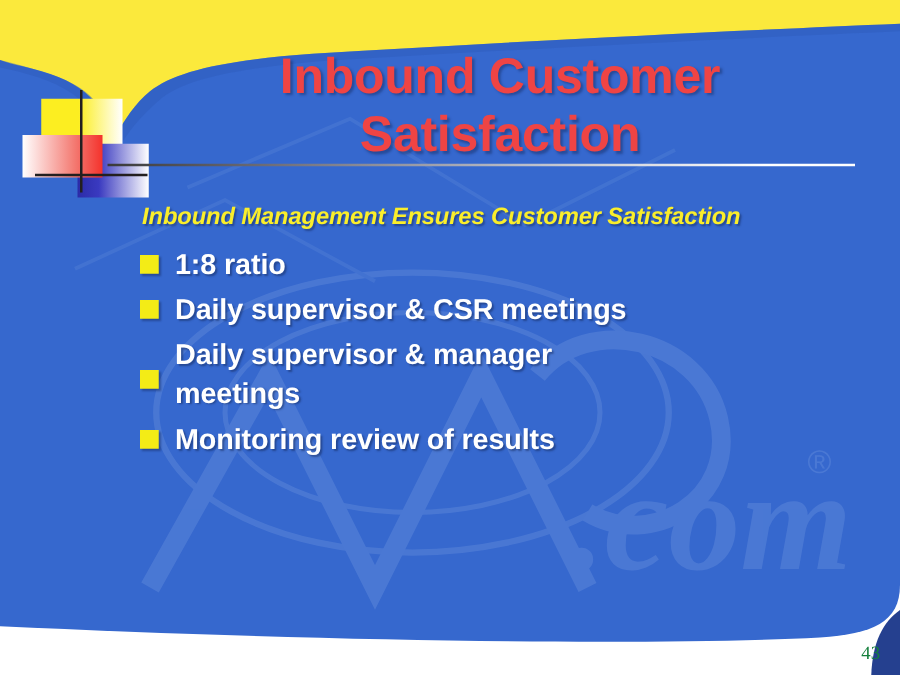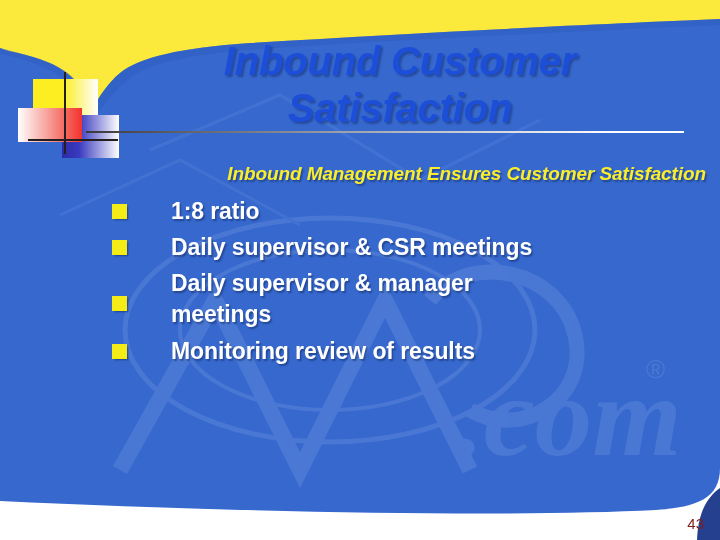--- a/index.html
+++ b/index.html
@@ -73,57 +73,55 @@
     background: linear-gradient(to right, #3a3a3a 0%, #6e6e7a 22%, #b9bcc8 55%, #ffffff 88%, #ffffff 100%);
   }
 
   
   #title {
     position: absolute;
     left: 120px;
     top: 38px;
     width: 560px;
     text-align: center;
-    color: #1d4ed8;
+    color: #ef4444;
     font-size: 40px;
     font-weight: bold;
     line-height: 47px;
     letter-spacing: -0.2px;
     text-shadow: 2px 2px 2px rgba(20,40,90,0.45);
-    font-style: italic;
   }
 
   
   #subtitle {
     position: absolute;
     left: 0px;
     top: 163px;
     width: 706px;
-    text-align: right;
+    text-align: center;
     color: #FAEE2A;
     font-size: 19px;
     font-weight: bold;
     font-style: italic;
     letter-spacing: -0.1px;
     text-shadow: 1.5px 1.5px 1.5px rgba(20,40,90,0.5);
   }
 
   
   #bullets {
     position: absolute;
     left: 112px;
     top: 196px;
     width: 590px;
   }
   .bullet-row {
     position: relative;
     display: flex;
     align-items: flex-start;
     margin-bottom: 8px;
-    gap: 31px;
   }
   .bullet-marker {
     flex: 0 0 auto;
     width: 15px;
     height: 15px;
     background: #F3EC16;
     margin-top: 8px;
     margin-right: 13px;
     box-shadow: 1.5px 1.5px 1.5px rgba(20,40,90,0.45);
   }
@@ -138,24 +136,24 @@
     white-space: pre-line;
   }
   .bullet-row.tight { margin-bottom: 5px; }
   .bullet-row.two-line { margin-bottom: 6px; align-items: center; }
 
   
   #page-number {
     position: absolute;
     right: 16px;
     bottom: 8px;
-    color: #7f1d1d;
+    color: #15803d;
     font-size: 15px;
     font-weight: normal;
-    font-family: Liberation Sans, sans-serif;
+    font-family: Liberation Serif, serif;
   }
 </style>
 </head>
 <body>
 
 <div id="slide">
 
   <svg id="bg-svg" viewBox="0 0 720 540" preserveAspectRatio="none">
     <defs>
       <clipPath id="blue-clip">

